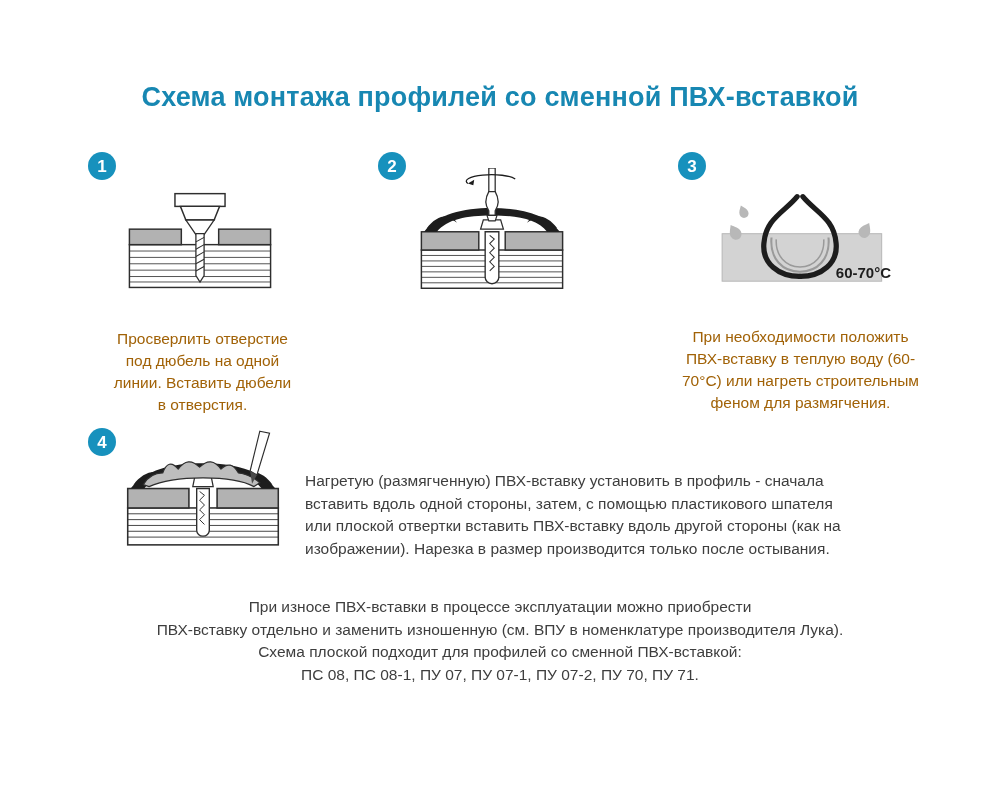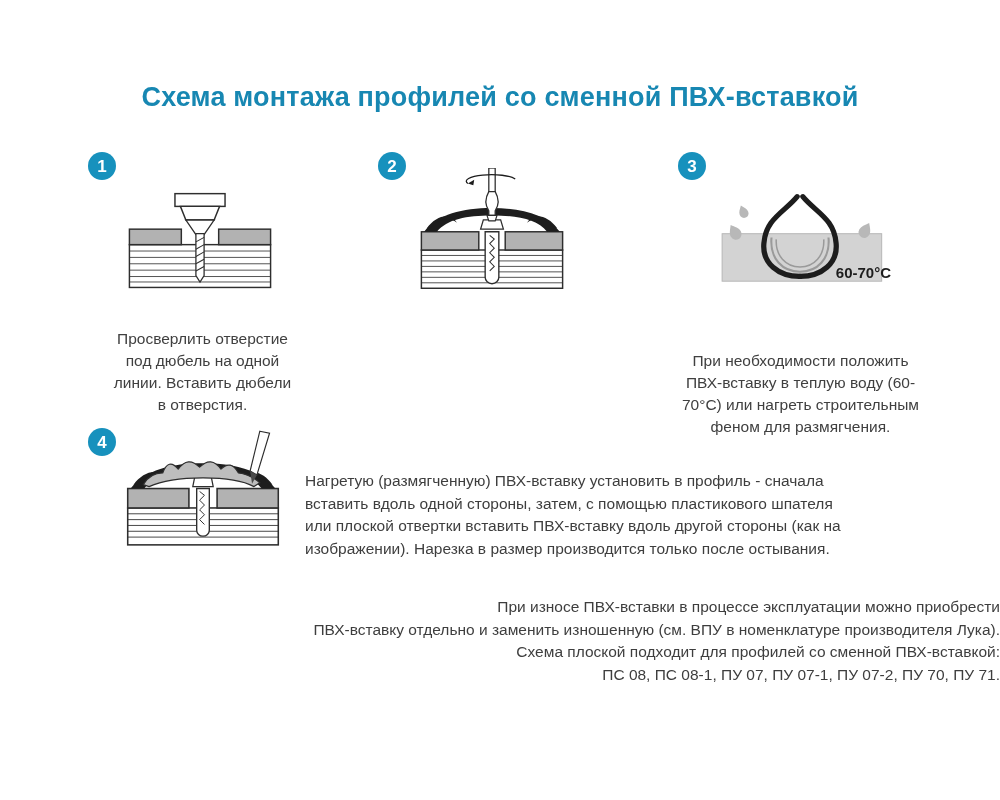--- a/index.html
+++ b/index.html
@@ -14,33 +14,33 @@
   }
   .badge {
     position:absolute; width:28px; height:28px; border-radius:50%;
     background:#1791bd; color:#ffffff; font-size:17px; font-weight:bold;
     display:flex; align-items:center; justify-content:center; line-height:1;
   }
   .figure { position:absolute; }
   .figure svg { display:block; width:100%; height:100%; }
   .caption {
     position:absolute; text-align:center; font-size:15.5px; line-height:22px;
-    color:#404040;
+    color:#a16207;
   }
   .temp-label {
     position:absolute; right:4px; bottom:4px; font-size:15px; font-weight:bold;
     color:#1d1d1d;
   }
   .step4-text {
     position:absolute; left:305px; top:470px; width:650px;
     text-align:left; font-size:15.5px; line-height:22.5px; color:#3e3e3e;
   }
   .footer {
     position:absolute; left:0; top:596px; width:100%;
-    text-align:right; font-size:15.5px; line-height:22.5px; color:#3e3e3e;
+    text-align:center; font-size:15.5px; line-height:22.5px; color:#3e3e3e;
   }
 </style>
 </head>
 <body>
 
 <div class="page">
 
   <h1 class="title">Схема монтажа профилей со сменной ПВХ-вставкой</h1>
 
   <div class="badge" style="left:88px; top:152px;">
@@ -133,21 +133,21 @@
 
       <path d="M97,7 C84,23 64,30 62,56 C60,77 77,91 100,91" fill="none" stroke="#1d1d1d" stroke-width="5.5" stroke-linecap="round"></path>
       <path d="M103,7 C116,23 136,30 138,56 C140,77 123,91 100,91" fill="none" stroke="#1d1d1d" stroke-width="5.5" stroke-linecap="round"></path>
 
       <path d="M40,16 C42.4,19.2 44.8,21.6 44.8,24.8 A4.8,4.8 0 1 1 35.2,24.8 C35.2,21.6 37.6,19.2 40,16 Z" fill="#b8b8b8" transform="rotate(-22 40 22)"></path>
       <path d="M30,36 C33,40 36,43 36,47 A6,6 0 1 1 24,47 C24,43 27,40 30,36 Z" fill="#b8b8b8" transform="rotate(-30 30 42)"></path>
       <path d="M170,34 C173,38 176,41 176,45 A6,6 0 1 1 164,45 C164,41 167,38 170,34 Z" fill="#b8b8b8" transform="rotate(28 170 40)"></path>
     </svg>
     <div class="temp-label">60-70°C</div>
   </div>
-  <div class="caption" style="left:648px; top:326px; width:305px;margin-top:24px;">
+  <div class="caption" style="left:648px; top:326px; width:305px;">
     <div>При необходимости положить</div>
     <div>ПВХ-вставку в теплую воду (60-</div>
     <div>70°С) или нагреть строительным</div>
     <div>феном для размягчения.</div>
   </div>
 
   <div class="badge" style="left:88px; top:428px;">
     <span>4</span>
   </div>
   <div class="figure" style="left:118px; top:430px; width:170px; height:119px;">

